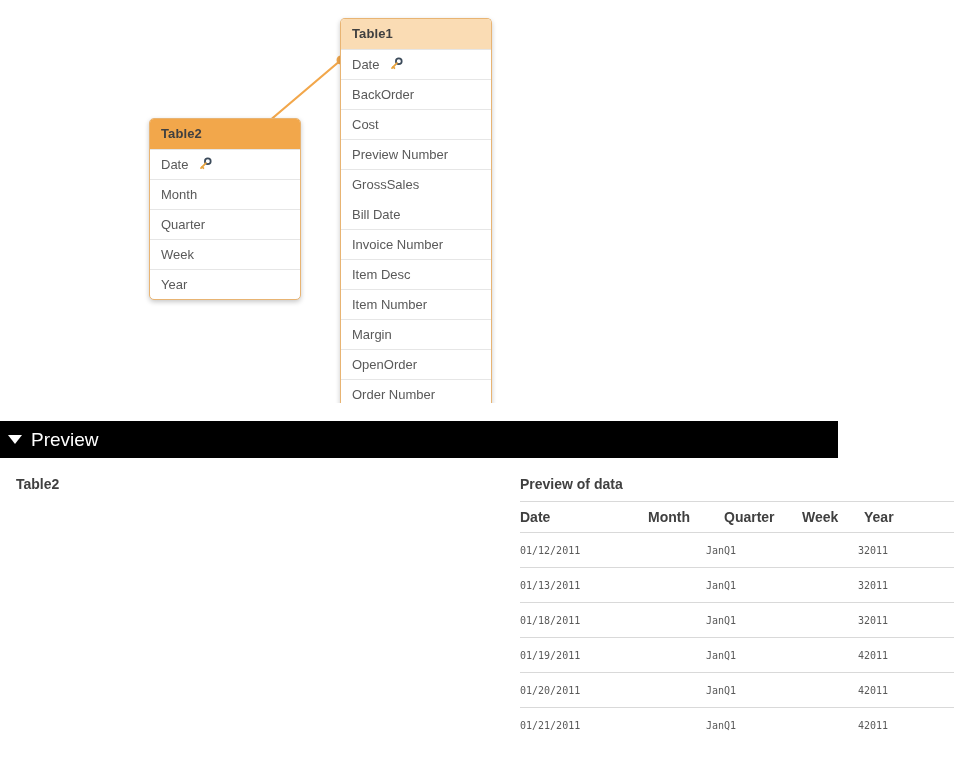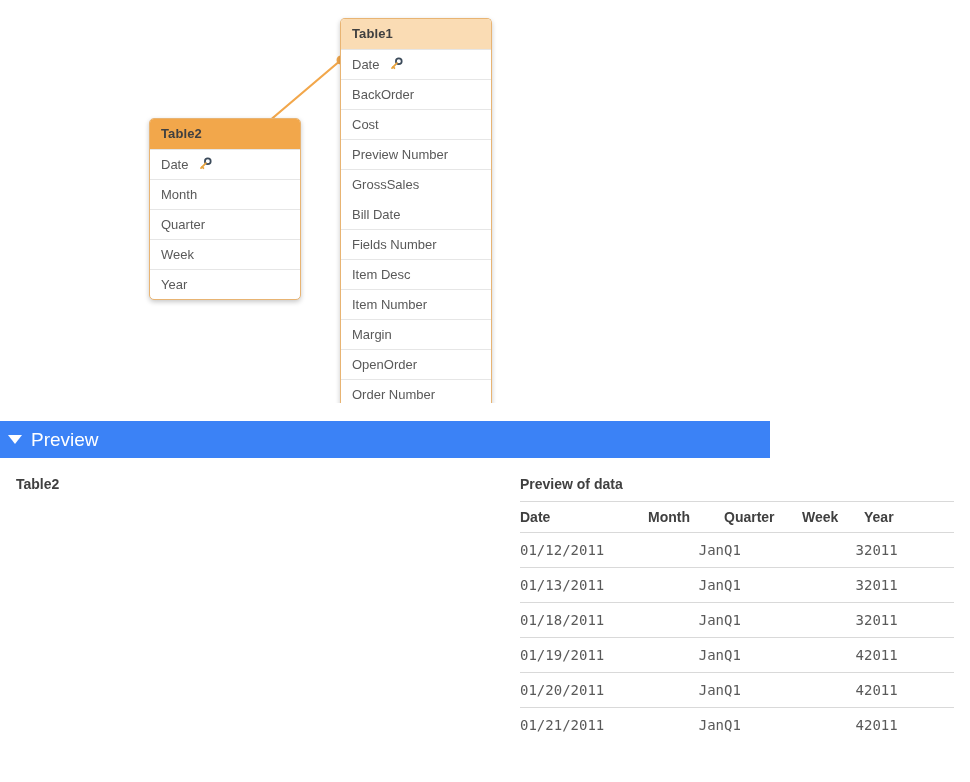--- a/index.html
+++ b/index.html
@@ -81,23 +81,23 @@
   }
 
   #table1 { left: 340px; top: 18px; border-bottom: none; border-radius: 5px 5px 0 0; }
   #table2 { left: 149px; top: 118px; }
 
   
   #preview-bar {
     position: absolute;
     left: 0;
     top: 421px;
-    width: 770px;
+    width: 838px;
     height: 37px;
-    background: #3b82f6;
+    background: #000000;
     color: #ffffff;
     display: flex;
     align-items: center;
     box-sizing: border-box;
     padding-left: 8px;
   }
   #preview-bar .caret {
     width: 0; height: 0;
     border-left: 7px solid transparent;
     border-right: 7px solid transparent;
@@ -170,21 +170,21 @@
     font-weight: bold;
     color: #404040;
     text-align: left;
     height: 30px;
     padding: 0;
     border-top: 1px solid #d9d9d9;
     white-space: nowrap;
   }
   table.preview td {
     font-family: "DejaVu Sans Mono", monospace;
-    font-size: 14px;
+    font-size: 10px;
     color: #595959;
     height: 34px;
     padding: 0;
     border-top: 1px solid #d9d9d9;
     white-space: nowrap;
   }
   .col-date    { width: 128px; }
   .col-month   { width: 76px;  }
   .col-quarter { width: 78px;  }
   .col-week    { width: 62px;  }
@@ -211,21 +211,21 @@
         <circle cx="11.2" cy="4.8" r="3.3" fill="none" stroke="#3b4a5a" stroke-width="2"></circle>
         <path d="M9 7 L3.4 12.6" stroke="#e8a33d" stroke-width="2" stroke-linecap="round"></path>
         <path d="M4.7 11.3 L6.2 12.8" stroke="#e8a33d" stroke-width="2" stroke-linecap="round"></path>
       </svg>
     </div>
     <div class="field-row"><span>BackOrder</span></div>
     <div class="field-row"><span>Cost</span></div>
     <div class="field-row"><span>Preview Number</span></div>
     <div class="field-row"><span>GrossSales</span></div>
     <div class="field-row no-rule"><span>Bill Date</span></div>
-    <div class="field-row"><span>Fields Number</span></div>
+    <div class="field-row"><span>Invoice Number</span></div>
     <div class="field-row"><span>Item Desc</span></div>
     <div class="field-row"><span>Item Number</span></div>
     <div class="field-row"><span>Margin</span></div>
     <div class="field-row"><span>OpenOrder</span></div>
     <div class="field-row"><span>Order Number</span></div>
   </div>
 
   <div class="table-box" id="table2">
     <div class="table-header selected">Table2</div>
     <div class="field-row">

